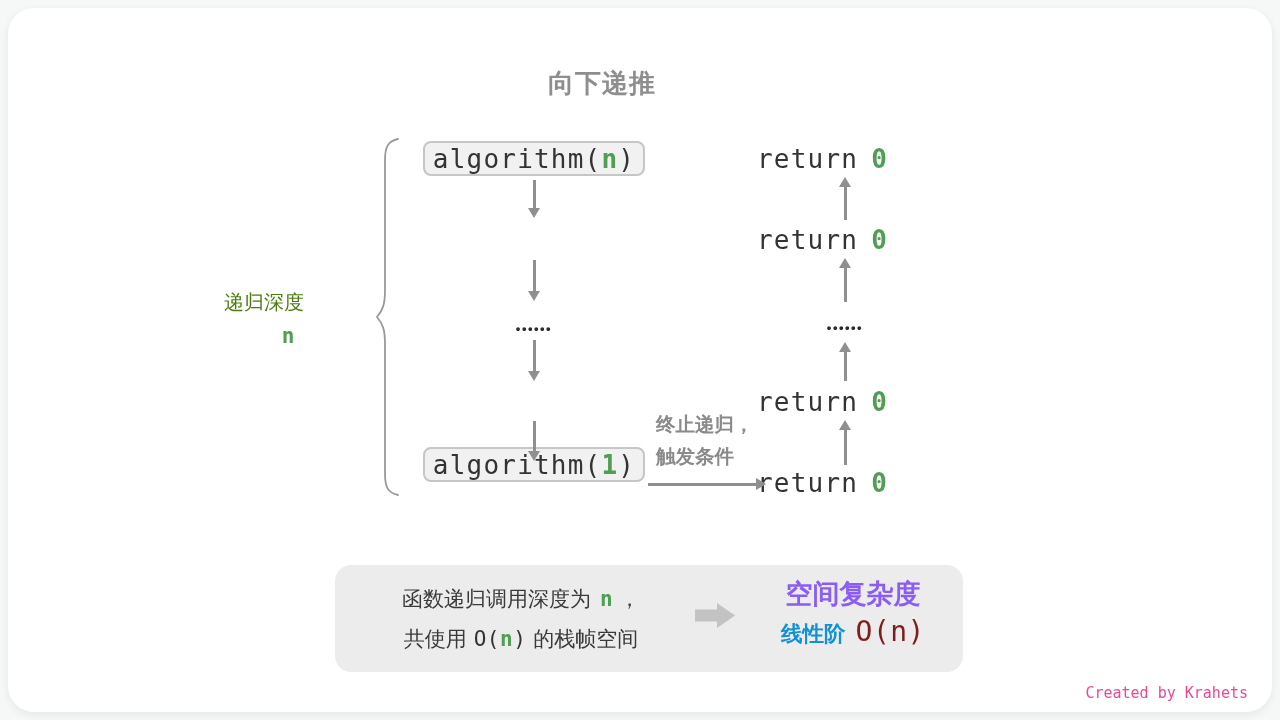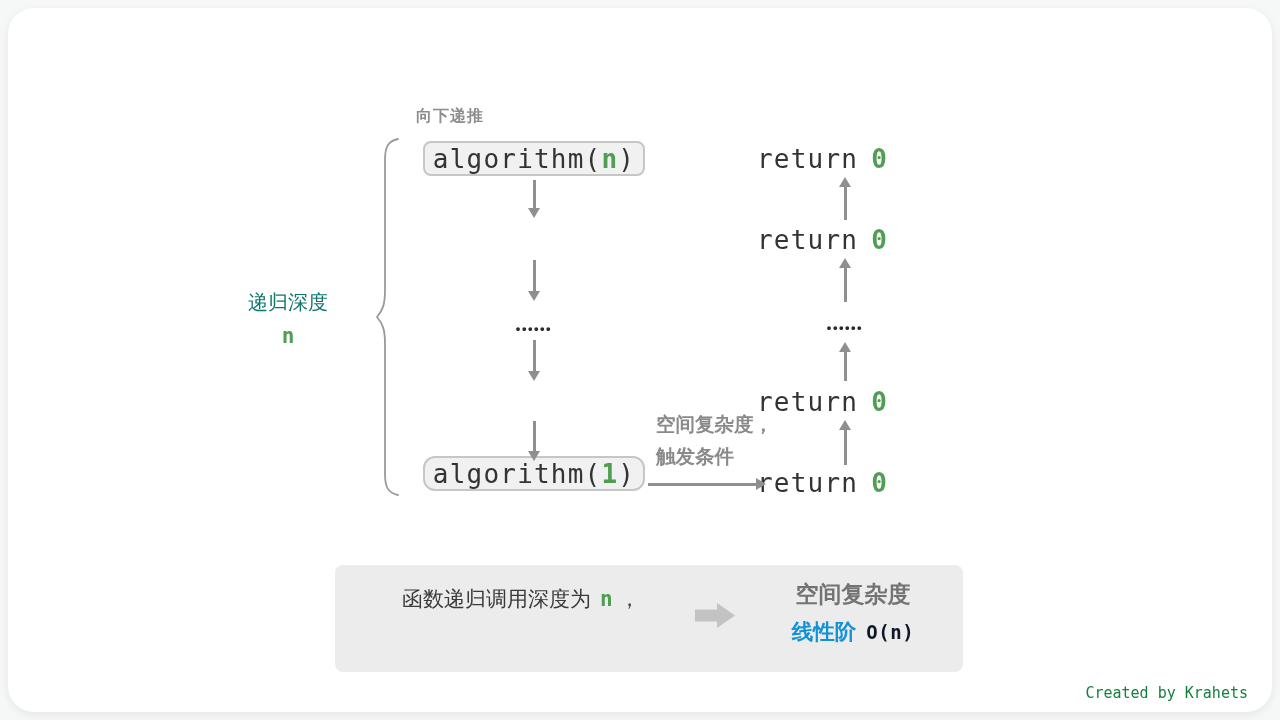--- a/index.html
+++ b/index.html
@@ -1,21 +1,21 @@
 <!DOCTYPE html>
 <html><head>
 <meta charset="utf-8">
 <style>
   html,body{margin:0;padding:0;background:#f6f7f7;}
   .stage{position:relative;width:1280px;height:720px;overflow:hidden;
          font-family:"Liberation Sans","DejaVu Sans",sans-serif;}
   .card{position:absolute;left:8px;top:8px;width:1264px;height:704px;
         background:#ffffff;border-radius:26px;box-shadow:0 3px 10px rgba(0,0,0,0.07);}
   .abs{position:absolute;}
-  .hdr{font-size:16px;font-weight:bold;color:#8e8e8e;text-align:left;letter-spacing:1px;margin-top:40px;}
+  .hdr{font-size:26px;font-weight:bold;color:#8e8e8e;text-align:right;letter-spacing:1px;}
   .code{font-family:"DejaVu Sans Mono","Liberation Mono",monospace;font-size:26px;
         letter-spacing:1.2px;color:#333333;white-space:nowrap;}
   .green{color:#4f9e53;font-weight:bold;}
   .codebox{position:absolute;left:415px;width:222px;height:35px;background:#f1f1f1;
            border:2px solid #c6c6c6;border-radius:8px;box-sizing:border-box;
            display:flex;align-items:center;justify-content:center;}
   .ret{position:absolute;left:749px;height:28px;line-height:28px;}
   .ret .green{margin-left:13px;}
   .dots{position:absolute;width:100px;text-align:center;font-size:13px;font-weight:bold;
         letter-spacing:1.5px;color:#2b2b2b;line-height:16px;}
@@ -28,58 +28,58 @@
                 border-top:10px solid #8f8f8f;}
   .arr.up .ln{top:8px;}
   .arr.up .hd{position:absolute;top:0;left:0;width:0;height:0;
               border-left:6px solid transparent;border-right:6px solid transparent;
               border-bottom:10px solid #8f8f8f;}
   .arrh{position:absolute;height:12px;}
   .arrh .ln{position:absolute;top:4.5px;height:3px;left:0;right:8px;background:#8f8f8f;}
   .arrh .hd{position:absolute;right:0;top:0;width:0;height:0;
             border-top:6px solid transparent;border-bottom:6px solid transparent;
             border-left:10px solid #8f8f8f;}
-  .depth-label{left:222px;top:281px;width:116px;text-align:center;
-               font-size:20px;color:#0f766e;}
+  .depth-label{left:216px;top:281px;width:116px;text-align:left;
+               font-size:20px;color:#4d7c0f;}
   .depth-n{left:222px;top:316px;width:116px;text-align:center;
            font-family:"DejaVu Sans Mono","Liberation Mono",monospace;font-size:21px;}
   .trigger{left:648px;top:400px;font-size:19.5px;font-weight:bold;color:#8a8a8a;
            line-height:32px;white-space:nowrap;}
-  .summary{left:327px;top:557px;width:628px;height:107px;background:#ececec;border-radius:8px;}
+  .summary{left:327px;top:557px;width:628px;height:107px;background:#ececec;border-radius:16px;}
   .sum-left{position:absolute;left:28px;top:14px;width:316px;text-align:center;
             font-size:21px;color:#3a3a3a;line-height:39px;white-space:nowrap;}
   .sum-left .code{font-size:21px;letter-spacing:0.5px;}
   .sum-left .argn{margin:0 6px 0 9px;}
   .sum-left .oc{margin:0 7px;}
   .sum-right{position:absolute;left:420px;top:15px;width:196px;text-align:center;white-space:nowrap;}
-  .sum-title{font-size:23px;font-weight:bold;color:#737373;line-height:28px;}
+  .sum-title{font-size:27px;font-weight:bold;color:#8b5cf6;line-height:28px;}
   .sum-value{margin-top:9px;font-size:21.5px;font-weight:bold;color:#1191d6;line-height:30px;}
-  .sum-value .code{color:#0f172a;font-weight:bold;font-size:19px;margin-left:10px;letter-spacing:0.5px;}
+  .sum-value .code{color:#7f1d1d;font-weight:normal;font-size:28px;margin-left:10px;letter-spacing:0.5px;}
   .credit{left:1020px;top:676px;width:220px;text-align:right;
           font-family:"DejaVu Sans Mono","Liberation Mono",monospace;
-          font-size:15px;color:#15803d;}
+          font-size:15px;color:#ec4899;}
 </style>
 </head>
 <body>
 
 <div class="stage">
   <div class="card">
 
     <div class="abs hdr" style="left:408px;top:58px;width:240px;">向下递推</div>
 
     <svg class="abs" style="left:367px;top:129px;" width="26" height="360" viewBox="0 0 26 360">
       <path d="M23 2 C13 4, 10 10, 10 23 L10 153 C10 167, 8 173, 2 180 C8 187, 10 193, 10 207 L10 337 C10 350, 13 356, 23 358" fill="none" stroke="#9a9a9a" stroke-width="1.8" stroke-linecap="round"></path>
     </svg>
     <div class="abs depth-label">递归深度</div>
     <div class="abs depth-n green">n</div>
 
     <div class="codebox" style="top:133px;">
       <span class="code"><span>algorithm(</span><span class="green">n</span><span>)</span></span>
     </div>
-    <div class="codebox" style="top:448px;border-radius:12px;">
+    <div class="codebox" style="top:439px;">
       <span class="code"><span>algorithm(</span><span class="green">1</span><span>)</span></span>
     </div>
 
     <div class="arr down" style="left:520px;top:172px;height:38px;">
         <span class="ln"></span>
         <span class="hd"></span>
       </div>
     <div class="arr down" style="left:520px;top:252px;height:41px;">
         <span class="ln"></span>
         <span class="hd"></span>
@@ -112,32 +112,33 @@
     <div class="arr up" style="left:831px;top:334px;height:39px;">
         <span class="ln"></span>
         <span class="hd"></span>
       </div>
     <div class="arr up" style="left:831px;top:412px;height:45px;">
         <span class="ln"></span>
         <span class="hd"></span>
       </div>
 
     <div class="abs trigger">
-      <div>空间复杂度，</div>
+      <div>终止递归，</div>
       <div>触发条件</div>
     </div>
 
     <div class="arrh" style="left:640px;top:470px;width:118px;">
         <span class="ln"></span>
         <span class="hd"></span>
       </div>
 
     <div class="abs summary">
       <div class="sum-left">
         <div><span>函数递归调用深度为</span><span class="code green argn">n</span><span>，</span></div>
+        <div><span>共使用</span><span class="code oc"><span>O(</span><span class="green">n</span><span>)</span></span><span>的栈帧空间</span></div>
       </div>
       <svg style="position:absolute;left:360px;top:38px;" width="40" height="25" viewBox="0 0 40 25">
         <polygon points="0,6.5 22,6.5 22,0 40,12.5 22,25 22,18.5 0,18.5" fill="#c3c3c3"></polygon>
       </svg>
       <div class="sum-right">
         <div class="sum-title">空间复杂度</div>
         <div class="sum-value"><span>线性阶</span><span class="code">O(n)</span></div>
       </div>
     </div>
 

